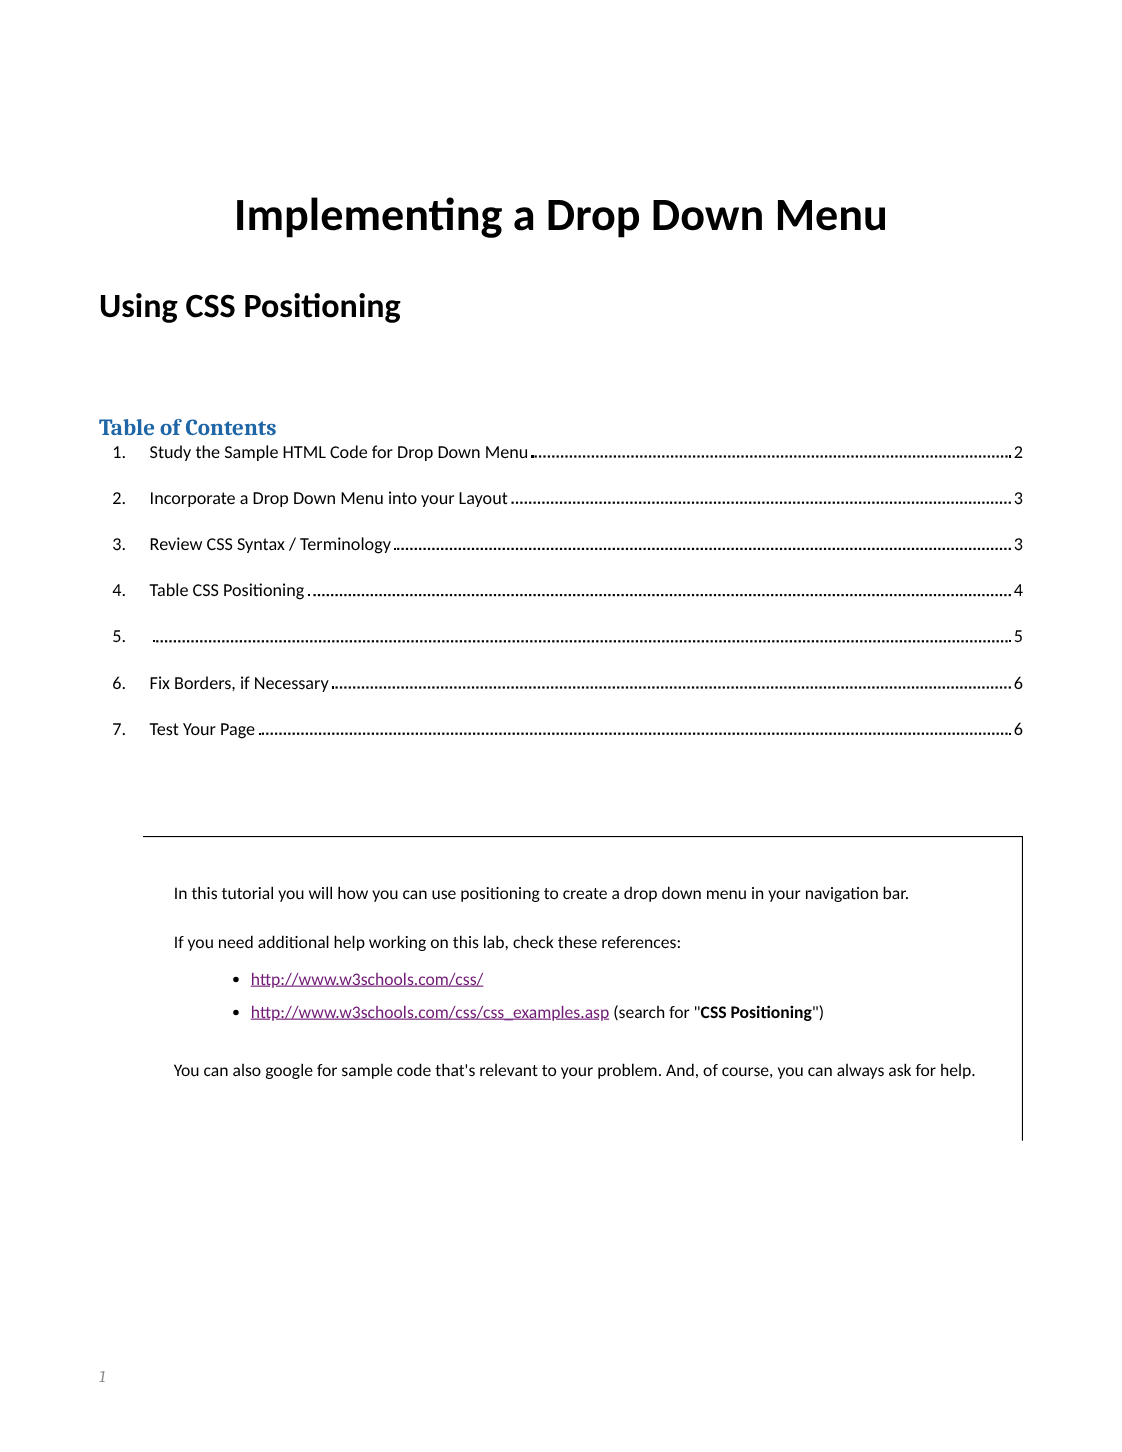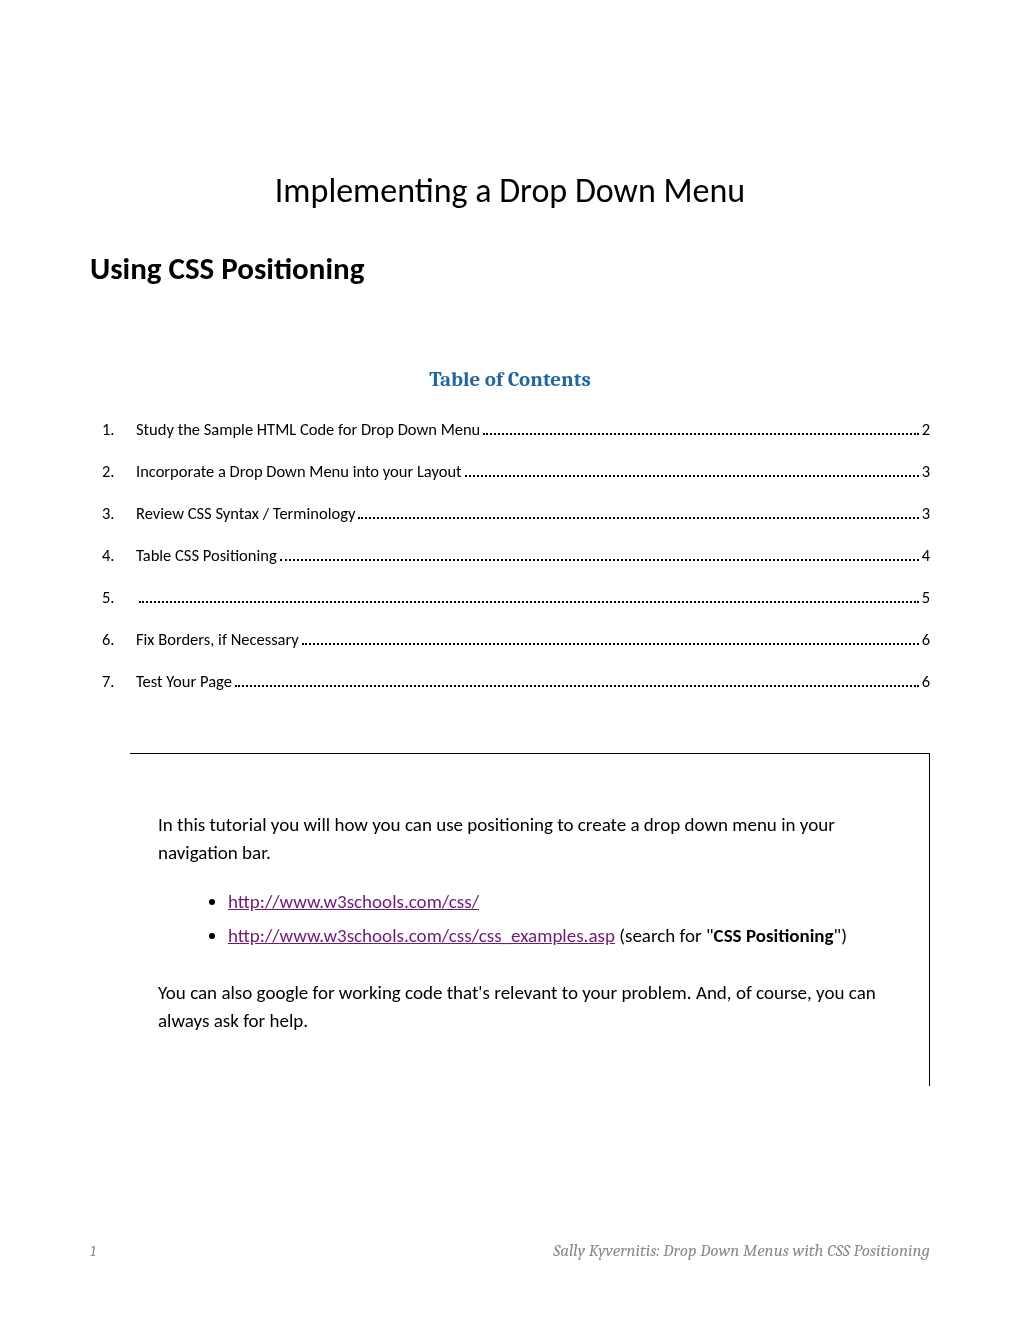--- a/index.html
+++ b/index.html
@@ -5,38 +5,36 @@
   * { box-sizing: border-box; margin: 0; padding: 0; }
   html, body { width: 1020px; height: 1320px; background: #fff; }
   body {
     font-family: Calibri, "Segoe UI", Arial, sans-serif;
     color: #000;
     position: relative;
     padding: 95px 90px 0 90px;
   }
   .title {
     text-align: center;
-    font-size: 34px;
-    font-weight: 400;
+    font-size: 42px;
+    font-weight: 700;
     margin-top: 75px;
     margin-bottom: 38px;
   }
   .subtitle {
     text-align: left;
     font-size: 31px;
     font-weight: 700;
     margin-bottom: 80px;
   }
   .toc-heading {
     font-family: Cambria, Georgia, serif;
     font-size: 21px;
     font-weight: 700;
     color: #1f66a6;
-    margin-bottom: 28px;
-    text-align: center;
   }
   .toc { width: 100%; }
   .toc-row {
     display: flex;
     align-items: baseline;
     font-size: 16.5px;
     margin-bottom: 22px;
     padding-left: 12px;
   }
   .toc-num {
@@ -46,27 +44,27 @@
   }
   .toc-label { white-space: nowrap; }
   .toc-dots {
     flex: 1 1 auto;
     border-bottom: 2px dotted #000;
     margin: 0 3px 3px 3px;
     height: 0.9em;
   }
   .toc-page { white-space: nowrap; }
   .box {
-    margin-top: 62px;
+    margin-top: 87px;
     margin-left: 40px;
     border: 1px solid #000;
     border-left: none;
     border-bottom: none;
-    padding: 57px 28px 30px 28px;
-    font-size: 19px;
+    padding: 40px 28px 30px 28px;
+    font-size: 16px;
     line-height: 1.45;
   }
   .box p { margin-bottom: 22px; }
   .box p.tight { margin-bottom: 10px; }
   .box ul {
     list-style: disc;
     padding-left: 70px;
     margin-bottom: 30px;
   }
   .box ul li { margin-bottom: 6px; }
@@ -134,27 +132,27 @@
   <div class="toc-row">
     <span class="toc-num">7.</span>
     <span class="toc-label">Test Your Page</span>
     <span class="toc-dots"></span>
     <span class="toc-page">6</span>
   </div>
 </div>
 
 <div class="box">
   <p>In this tutorial you will how you can use positioning to create a drop down menu in your navigation bar.</p>
+  <p class="tight">If you need additional help working on this lab, check these references:</p>
   <ul>
     <li>
       <a href="#">http://www.w3schools.com/css/</a>
     </li>
     <li>
       <a href="#">http://www.w3schools.com/css/css_examples.asp</a><span> (search for "</span><span class="bold">CSS Positioning</span><span>")</span>
     </li>
   </ul>
-  <p>You can also google for working code that's relevant to your problem. And, of course, you can always ask for help.</p>
+  <p>You can also google for sample code that's relevant to your problem. And, of course, you can always ask for help.</p>
 </div>
 
 <div class="footer">
   <span class="pagenum">1</span>
-  <span>Sally Kyvernitis:  Drop Down Menus with CSS Positioning</span>
 </div>
 
 </body></html>

